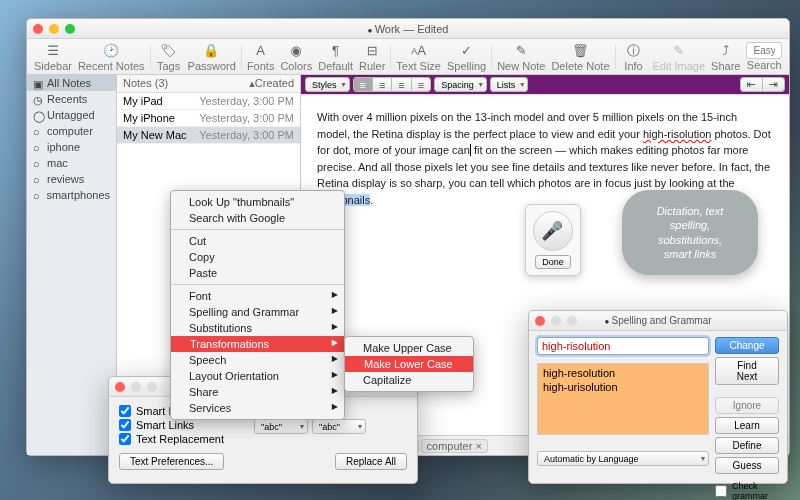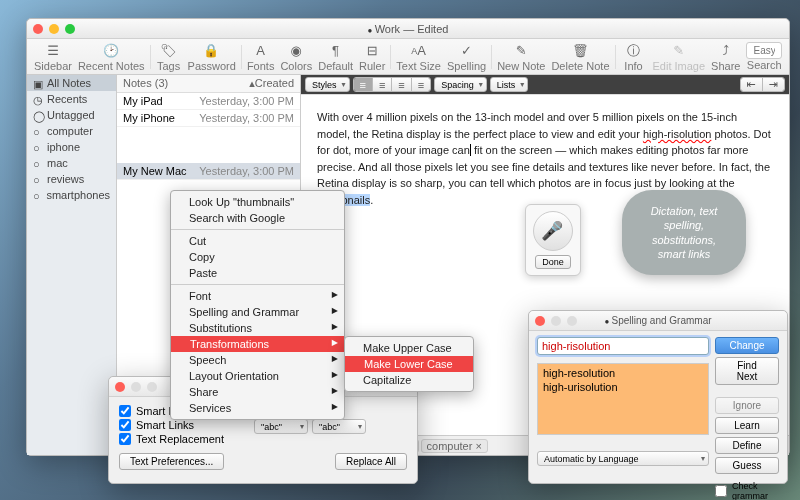--- a/index.html
+++ b/index.html
@@ -19,24 +19,24 @@
 .search input{width:100%;border:1px solid #ccc;border-radius:3px;padding:2px 6px;font-size:10px;background:#fff;}
 .main-body{display:flex;height:calc(100% - 56px);background:#fff;}
 .sidebar{width:90px;background:#e8ecf0;border-right:1px solid #ccc;}
 .sb-item{display:flex;align-items:center;padding:2px 6px;color:#444;font-size:10px;gap:4px;}
 .sb-item.sel{background:#c8d0d8;}
 .sb-icon{width:10px;height:10px;display:inline-block;}
 .notelist{width:184px;border-right:1px solid #ccc;}
 .nl-head{display:flex;padding:2px 6px;border-bottom:1px solid #ddd;color:#666;font-size:10px;background:#f7f7f7;}
 .nl-head span:first-child{flex:1;}
 .nl-row{display:flex;padding:2px 6px;font-size:10px;border-bottom:1px solid #f0f0f0;gap:12px;}
-.nl-row.sel{background:#d6dce4;margin-top:36px;}
+.nl-row.sel{background:#d6dce4;}
 .nl-row span:first-child{flex:1;}
 .editor{flex:1;display:flex;flex-direction:column;}
-.ed-toolbar{height:20px;background:#404040;border-bottom:1px solid #ddd;display:flex;align-items:center;gap:3px;padding:0 4px;font-size:9px;}
+.ed-toolbar{height:20px;background:#701a75;border-bottom:1px solid #ddd;display:flex;align-items:center;gap:3px;padding:0 4px;font-size:9px;}
 .seg{display:flex;border:1px solid #bbb;border-radius:3px;overflow:hidden;height:15px;}
 .seg div{padding:0 6px;border-right:1px solid #bbb;background:linear-gradient(#fefefe,#e8e8e8);display:flex;align-items:center;color:#555;}
 .seg div:last-child{border:none}
 .seg div.on{background:#aaa;color:#fff;}
 .drop{border:1px solid #bbb;border-radius:3px;padding:0 12px 0 6px;background:linear-gradient(#fefefe,#e8e8e8);height:15px;display:flex;align-items:center;position:relative;font-size:9px;}
 .drop::after{content:"▾";position:absolute;right:3px;color:#666;font-size:8px;}
 .content{flex:1;padding:14px 16px;font-size:11px;line-height:1.5;color:#222;position:relative;}
 .content .hl{background:#b8d8ff;}
 .content .err{text-decoration:underline wavy red;}
 .cursor{border-left:1px solid #000;animation:none;}
@@ -248,21 +248,21 @@
     <div class="ctx-item sub">Layout Orientation</div>
     <div class="ctx-item sub">Share</div>
     <div class="ctx-item sub">Services</div>
   </div>
 
 <div class="dictation" style="left:525px;top:204px;width:56px;">
   <div class="mic">🎤</div>
   <button class="osx-btn" style="padding:1px 6px;font-size:9px;">Done</button>
 </div>
 
-<div class="callout" style="left:622px;top:190px;width:124px;">
+<div class="callout" style="left:622px;top:190px;width:136px;border-radius:27px;">
   <div>Dictation, text</div>
   <div>spelling,</div>
   <div>sobstitutions,</div>
   <div>smart links</div>
 </div>
 
 <div class="window" style="left:108px;top:376px;width:310px;height:108px;">
   <div class="titlebar">
       <div class="lights">
         <div class="light red"></div>

